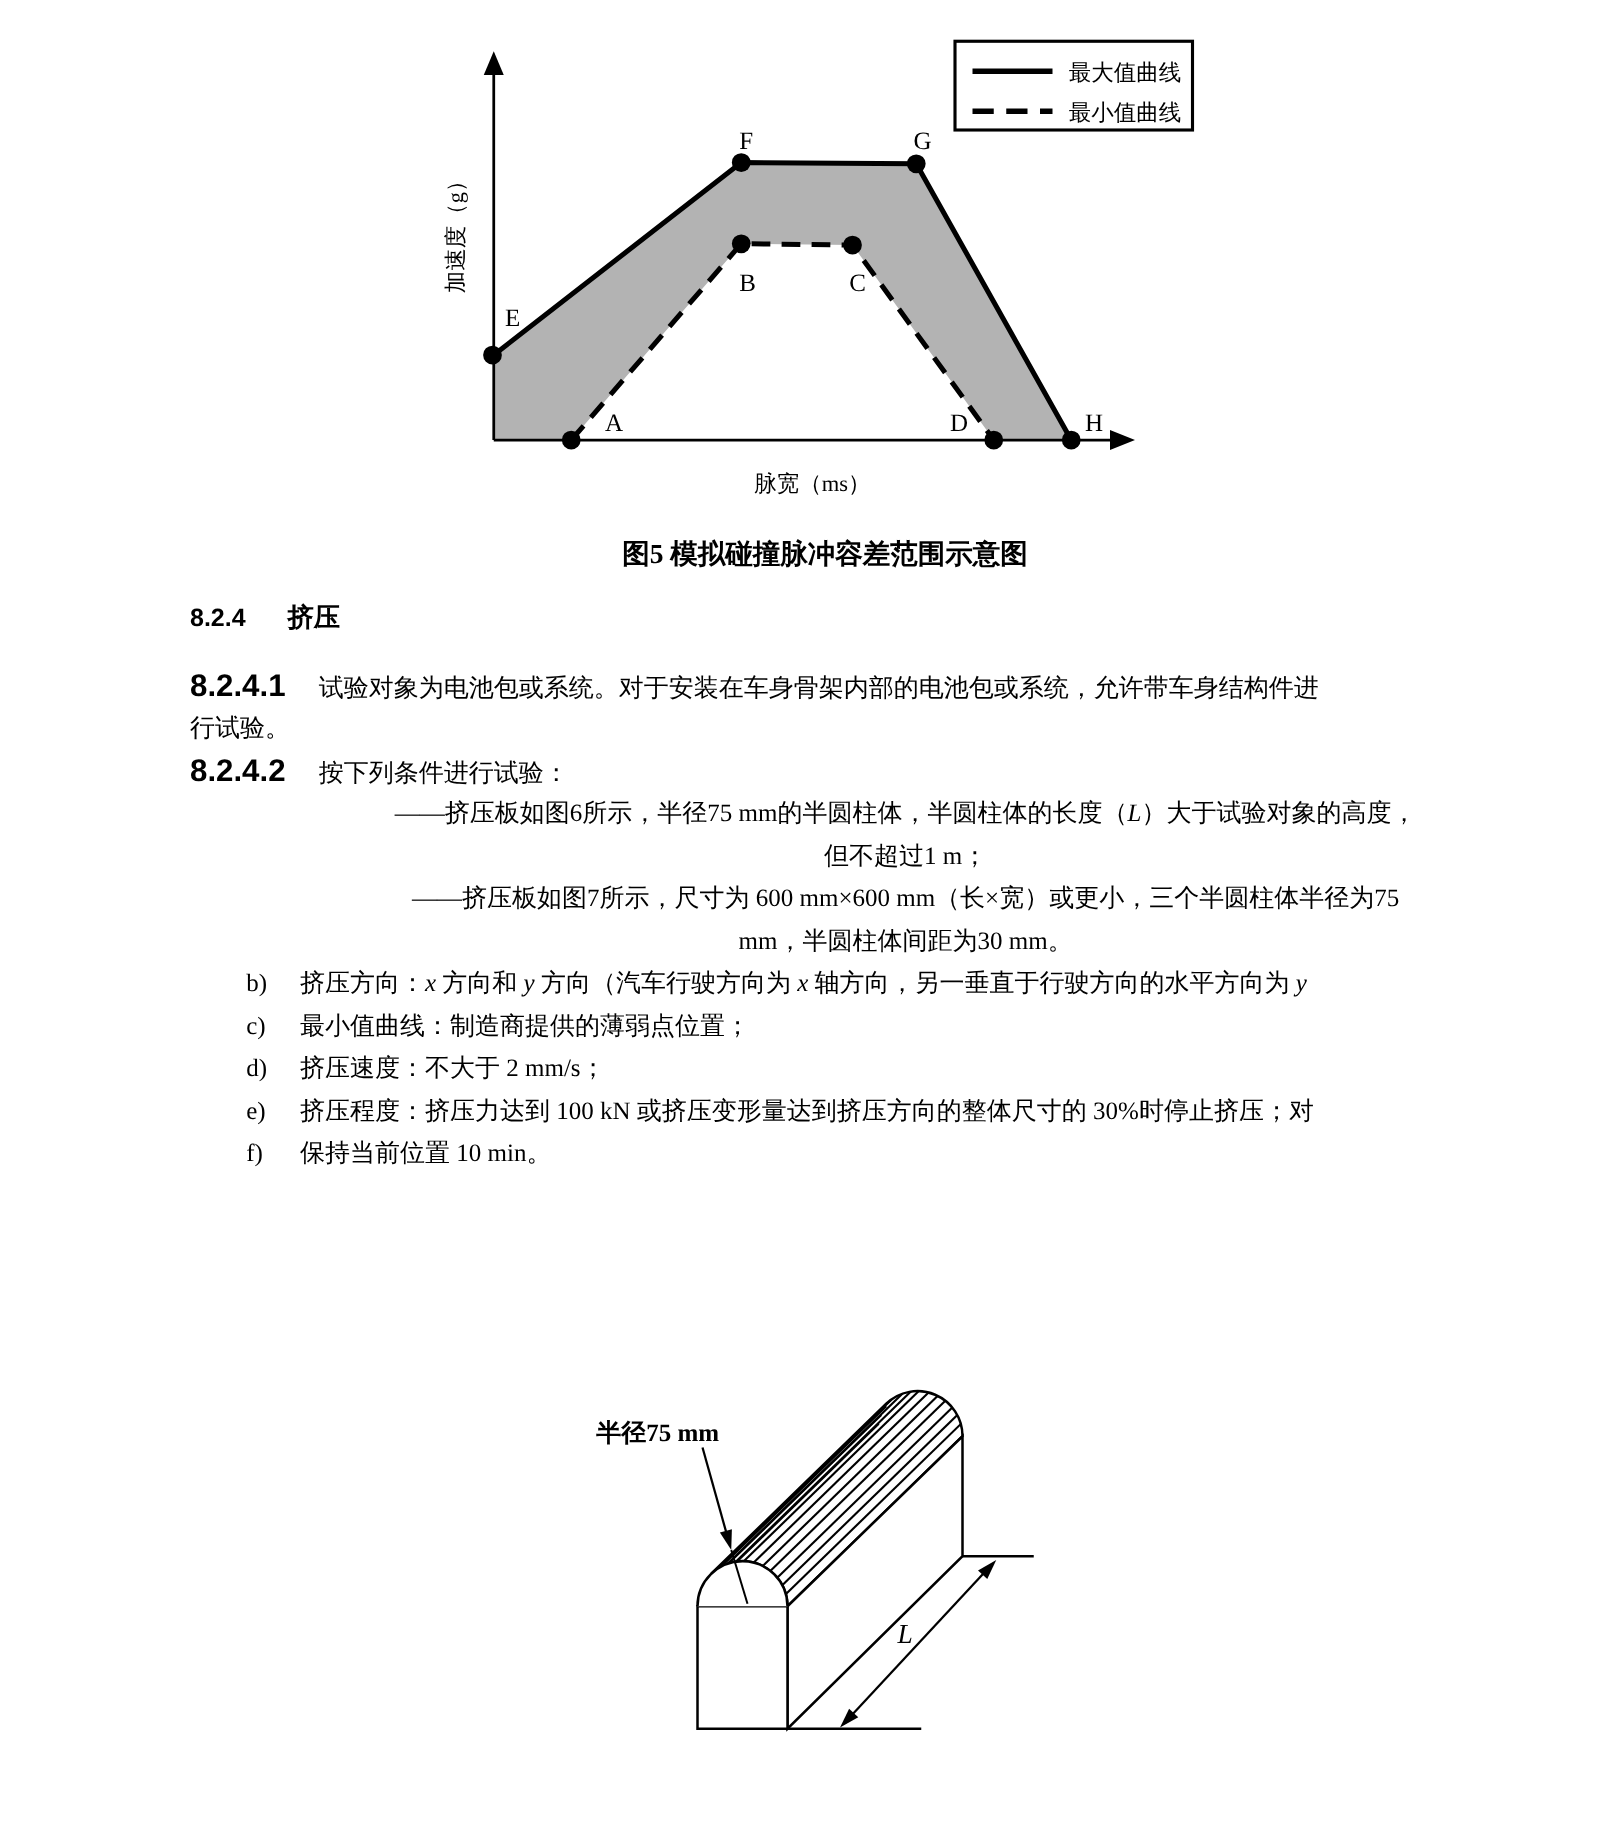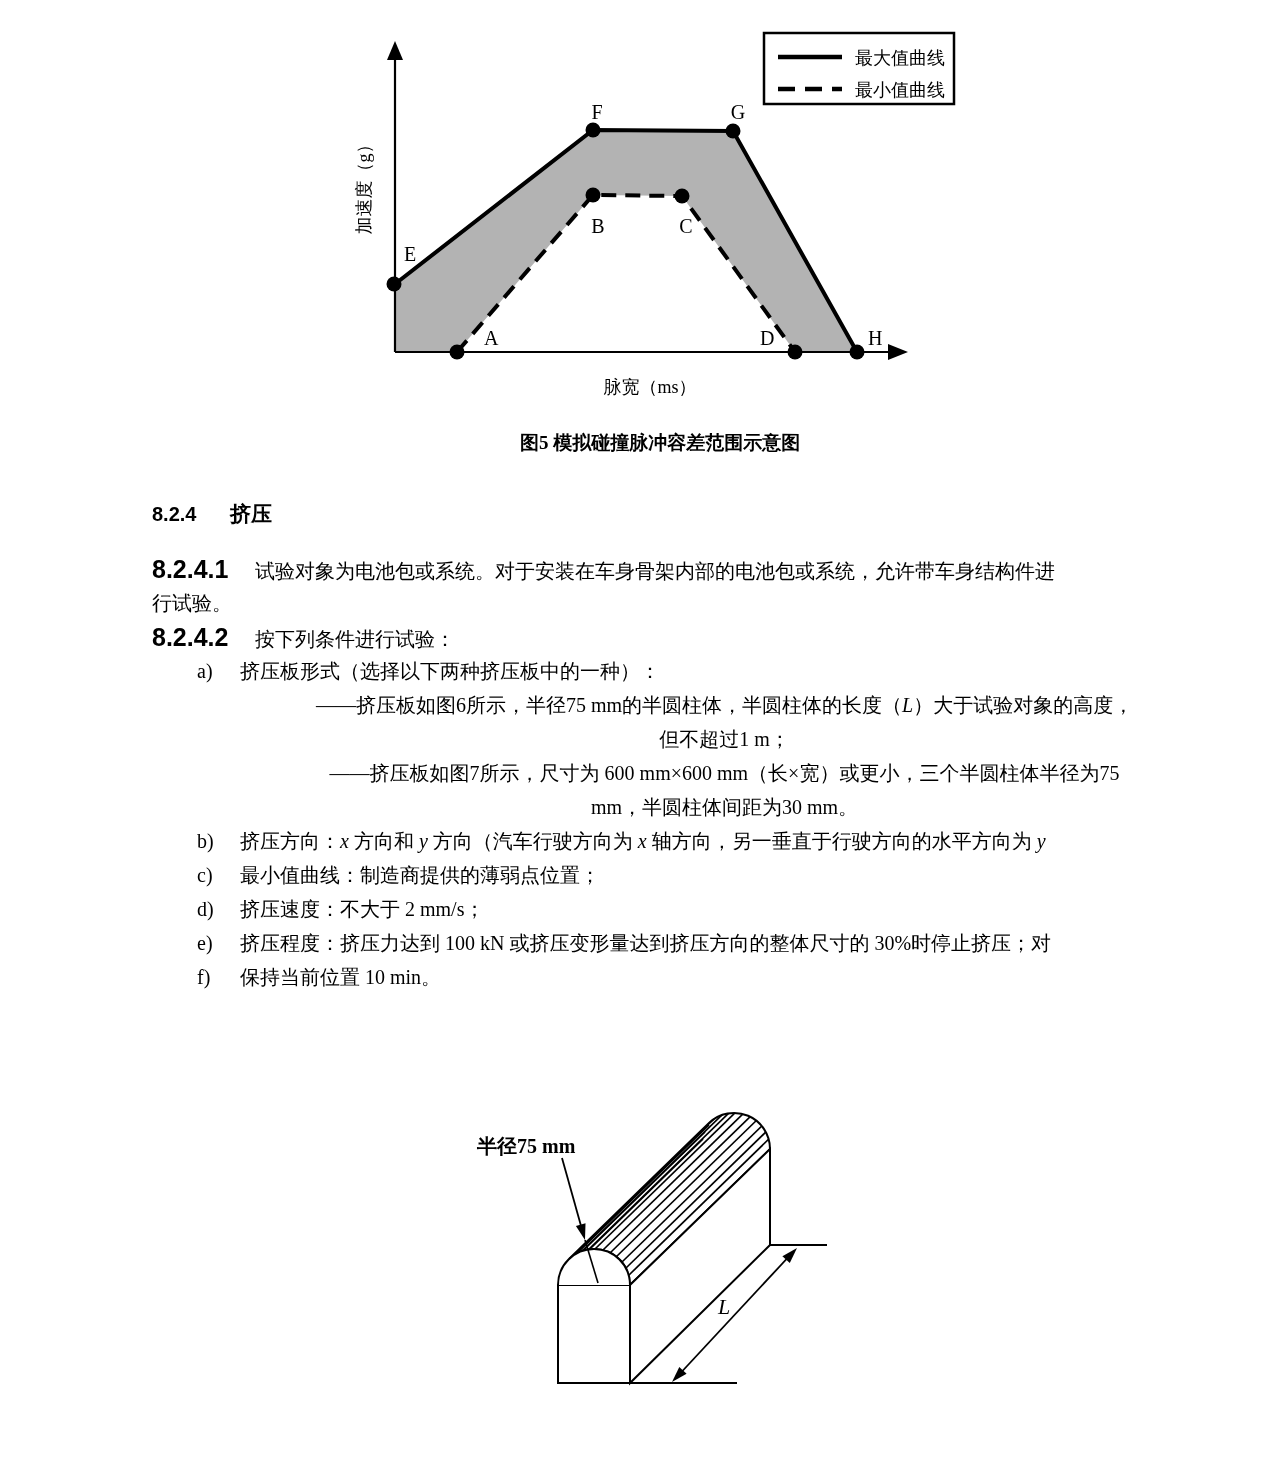--- a/index.html
+++ b/index.html
@@ -7,28 +7,28 @@
     width:1280px; height:1469px; background:#ffffff; position:relative;
     font-family:"Liberation Serif","DejaVu Serif",serif; color:#000;
     overflow:hidden;
   }
   .abs { position:absolute; }
   svg { display:block; }
   svg text { font-family:"Liberation Serif","DejaVu Serif",serif; }
 
   .fig-caption {
     position:absolute; left:152px; width:1016px; text-align:center;
-    font-weight:bold; font-size:19px; line-height:30px; white-space:nowrap;
+    font-weight:bold; font-size:22px; line-height:30px; white-space:nowrap;
   }
   #fig5-caption { top:428px; }
   #fig6-caption { top:1480px; font-size:22px; }
 
   .content { position:absolute; left:152px; top:477px; width:1060px; font-size:20px; }
   .line { height:34px; line-height:34px; white-space:nowrap; }
-  .h { font-weight:bold; font-size:21px;margin-top:20px; }
+  .h { font-weight:bold; font-size:21px; }
   .num {
     display:inline-block; min-width:103px;
     font-family:"Liberation Sans","DejaVu Sans",sans-serif; font-weight:bold; font-size:25px;
   }
   .h .num { min-width:78px; font-size:20px; }
   .p1gap { margin-top:21px; }
   .li { padding-left:45px; }
   .li .marker { display:inline-block; width:43px; }
   .cont { padding-left:85px;text-align:center; }
   .var { font-style:italic; font-family:"Liberation Serif","DejaVu Serif",serif; }
@@ -95,23 +95,20 @@
 
   <div class="line p1gap">
     <span class="num">8.2.4.1</span><span>试验对象为电池包或系统。对于安装在车身骨架内部的电池包或系统，允许带车身结构件进</span>
   </div>
   <div class="line">行试验。</div>
 
   <div class="line">
     <span class="num">8.2.4.2</span><span>按下列条件进行试验：</span>
   </div>
 
-  <div class="line li">
-    <span class="marker">a)</span><span>挤压板形式（选择以下两种挤压板中的一种）：</span>
-  </div>
   <div class="line cont"><span>——挤压板如图6所示，半径75 mm的半圆柱体，半圆柱体的长度（</span><span class="var">L</span><span>）大于试验对象的高度，</span></div>
   <div class="line cont">但不超过1 m；</div>
   <div class="line cont">——挤压板如图7所示，尺寸为 600 mm×600 mm（长×宽）或更小，三个半圆柱体半径为75</div>
   <div class="line cont">mm，半圆柱体间距为30 mm。</div>
 
   <div class="line li">
     <span class="marker">b)</span><span><span>挤压方向：</span><span class="var">x</span><span> 方向和 </span><span class="var">y</span><span> 方向（汽车行驶方向为 </span><span class="var">x</span><span> 轴方向，另一垂直于行驶方向的水平方向为 </span><span class="var">y</span></span>
   </div>
 
   <div class="line li">

